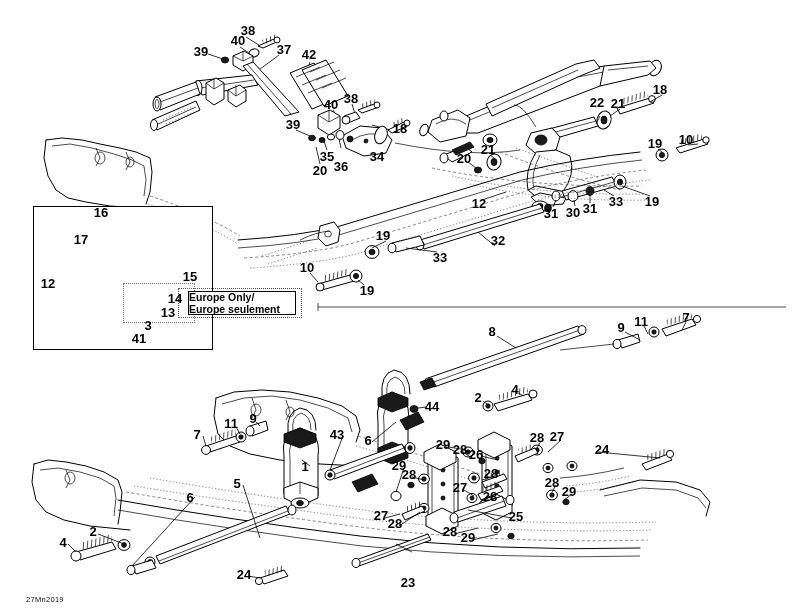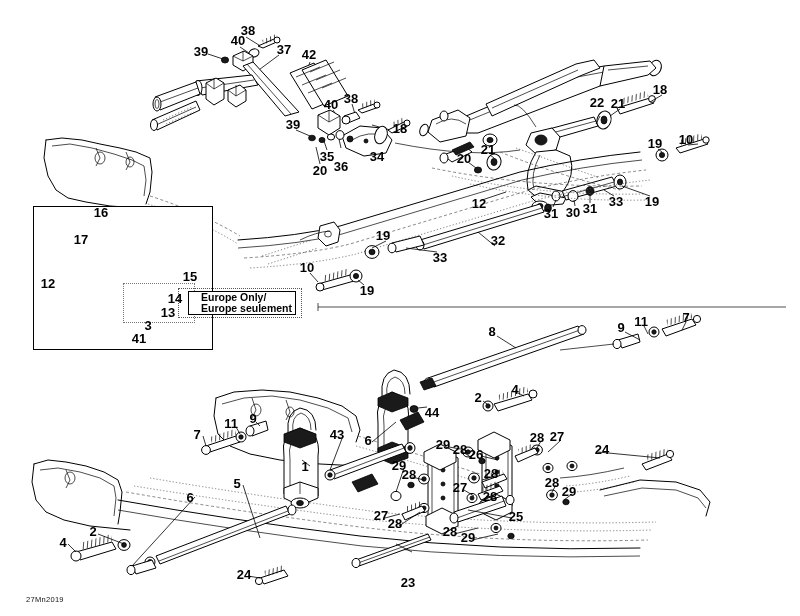--- a/index.html
+++ b/index.html
@@ -6,22 +6,22 @@
   body{width:800px;height:616px;position:relative;overflow:hidden;
        font-family:"Liberation Sans",sans-serif;color:#000;}
   #sheet{position:absolute;inset:0;width:800px;height:616px;}
   .cal{position:absolute;font-size:13px;font-weight:700;color:#000;
        font-family:"Liberation Sans",sans-serif;line-height:1;
        transform:translate(-50%,-50%);white-space:nowrap;}
   #footer{position:absolute;left:26px;top:595px;font-size:7.5px;
           letter-spacing:.3px;color:#111;font-family:"Liberation Sans",sans-serif;}
   #euro-box{position:absolute;left:188px;top:291px;width:108px;height:24px;
             border:1px solid #000;background:#fff;box-sizing:border-box;
-            display:flex;flex-direction:column;justify-content:center;
-            padding-left:12px;}
+            display:flex;flex-direction:column;
+            padding-left:0;}
   #euro-box div{font-size:10.5px;font-weight:700;line-height:11.5px;
                 font-family:"Liberation Sans",sans-serif;}
   #inset-frame{position:absolute;left:33px;top:206px;width:180px;height:144px;
                border:1px solid #000;background:#fff;box-sizing:border-box;}
   #euro-dash{position:absolute;left:178px;top:288px;width:124px;height:30px;
              border:1px dotted #555;box-sizing:border-box;}
   #inner-dash{position:absolute;left:123px;top:283px;width:72px;height:40px;
               border:1px dotted #777;box-sizing:border-box;}
   svg{display:block;}
 </style>
@@ -634,21 +634,21 @@
     <div class="cal" style="left: 175px; top: 298px; text-align: right;">14</div>
     <div class="cal" style="left: 168px; top: 312px;">13</div>
     <div class="cal" style="left: 148px; top: 325px;">3</div>
     <div class="cal" style="left: 139px; top: 338px;">41</div>
     <div class="cal" style="left: 492px; top: 331px;">8</div>
     <div class="cal" style="left: 621px; top: 327px;">9</div>
     <div class="cal" style="left: 641px; top: 321px;">11</div>
     <div class="cal" style="left: 686px; top: 317px;">7</div>
     <div class="cal" style="left: 478px; top: 397px;">2</div>
     <div class="cal" style="left: 515px; top: 389px;">4</div>
-    <div class="cal" style="left: 432px; top: 406px; margin-top: 6px;">44</div>
+    <div class="cal" style="left: 432px; top: 406px;">44</div>
     <div class="cal" style="left: 231px; top: 423px;">11</div>
     <div class="cal" style="left: 253px; top: 418px;">9</div>
     <div class="cal" style="left: 197px; top: 434px;">7</div>
     <div class="cal" style="left: 337px; top: 434px;">43</div>
     <div class="cal" style="left: 368px; top: 440px;">6</div>
     <div class="cal" style="left: 443px; top: 444px;">29</div>
     <div class="cal" style="left: 460px; top: 449px;">28</div>
     <div class="cal" style="left: 476px; top: 454px;">26</div>
     <div class="cal" style="left: 537px; top: 437px;">28</div>
     <div class="cal" style="left: 557px; top: 436px;">27</div>

